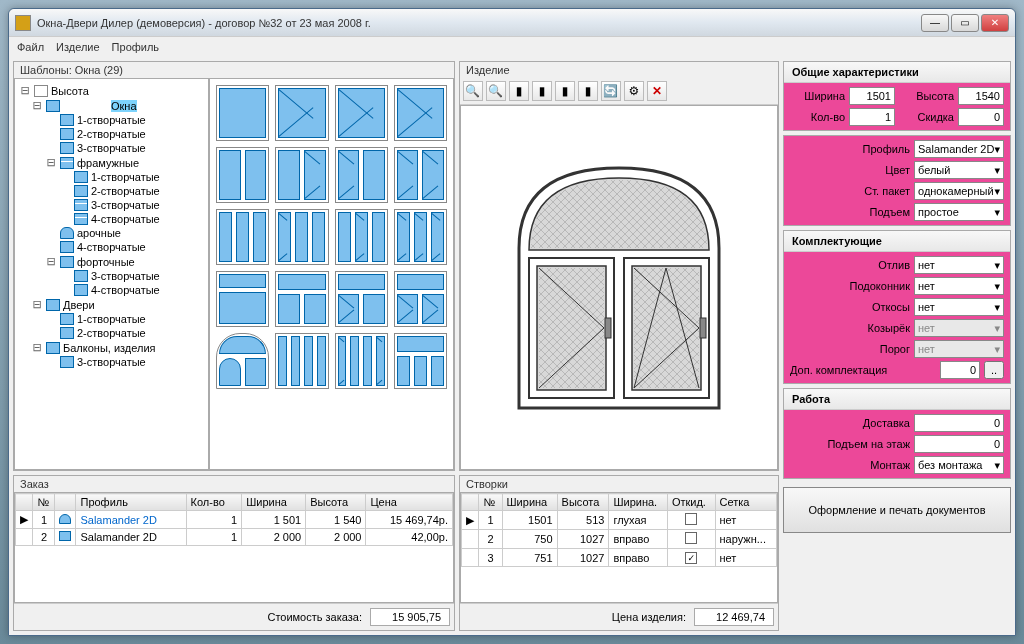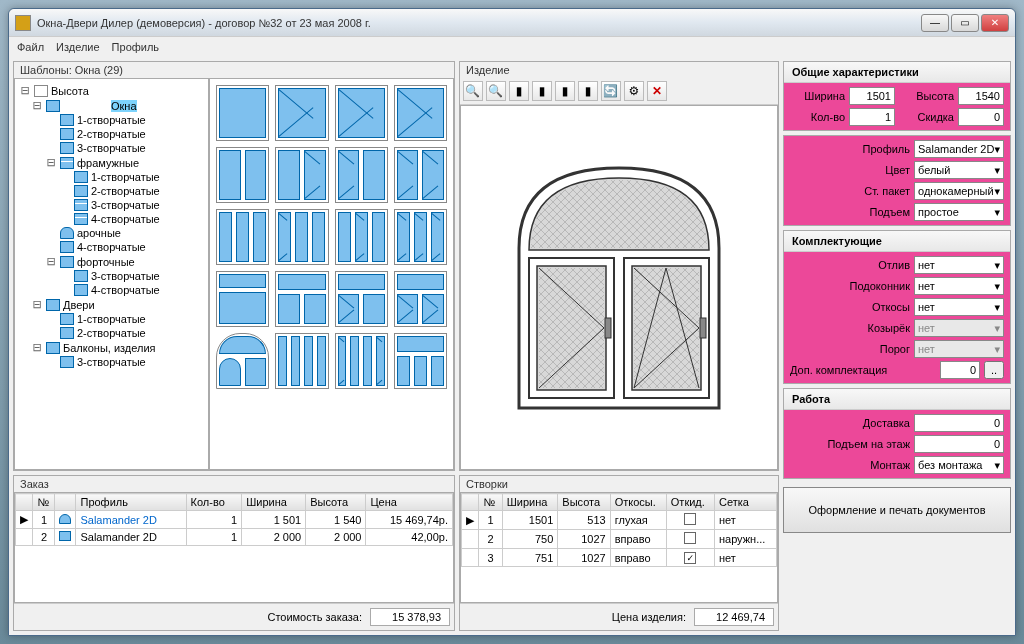--- a/index.html
+++ b/index.html
@@ -333,21 +333,21 @@
                   <td class="num">1</td>
                   <td class="num">2 000</td>
                   <td class="num">2 000</td>
                   <td class="num">42,00р.</td>
                 </tr>
           </tbody>
             </table>
         </div>
         <div class="footer-row">
           <span>Стоимость заказа:</span>
-          <span class="val">15 378,93</span>
+          <span class="val">15 905,75</span>
         </div>
       </div>
     </div>
 
     <div class="col col2">
       <div class="panel" style="flex:1;">
         <div class="panel-title">Изделие</div>
         <div class="toolbar">
           <div class="tbtn">🔍</div>
           <div class="tbtn">🔍</div>
@@ -387,21 +387,21 @@
       <div class="panel order-section">
         <div class="panel-title">Створки</div>
         <div class="grid">
           <table>
             <tbody>
                 <tr>
                   <th style="width:14px"></th>
                   <th>№</th>
                   <th>Ширина</th>
                   <th>Высота</th>
-                  <th>Откосы.</th>
+                  <th>Ширина.</th>
                   <th>Откид.</th>
                   <th>Сетка</th>
                 </tr>
             <tr>
                   <td>▶</td>
                   <td class="ctr">1</td>
                   <td class="num">1501</td>
                   <td class="num">513</td>
                   <td>глухая</td>
                   <td class="ctr"><span class="checkbox"></span></td>

